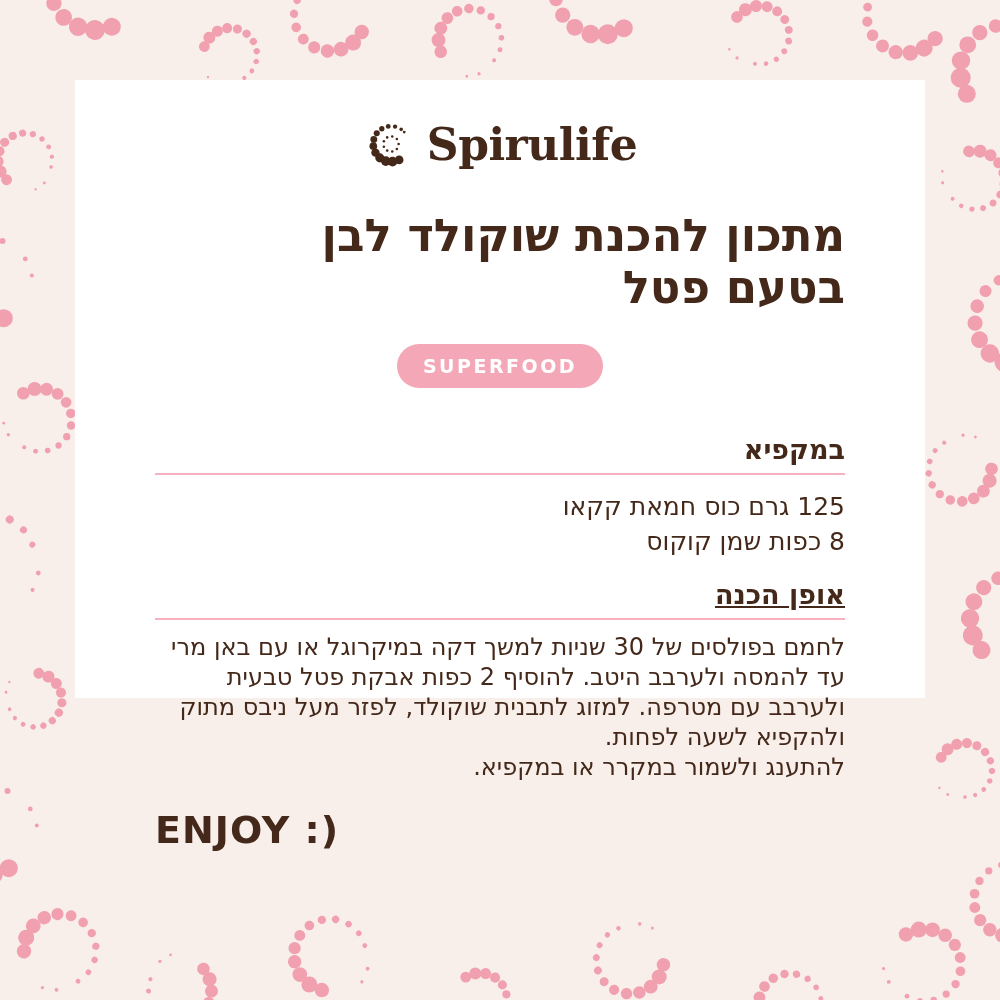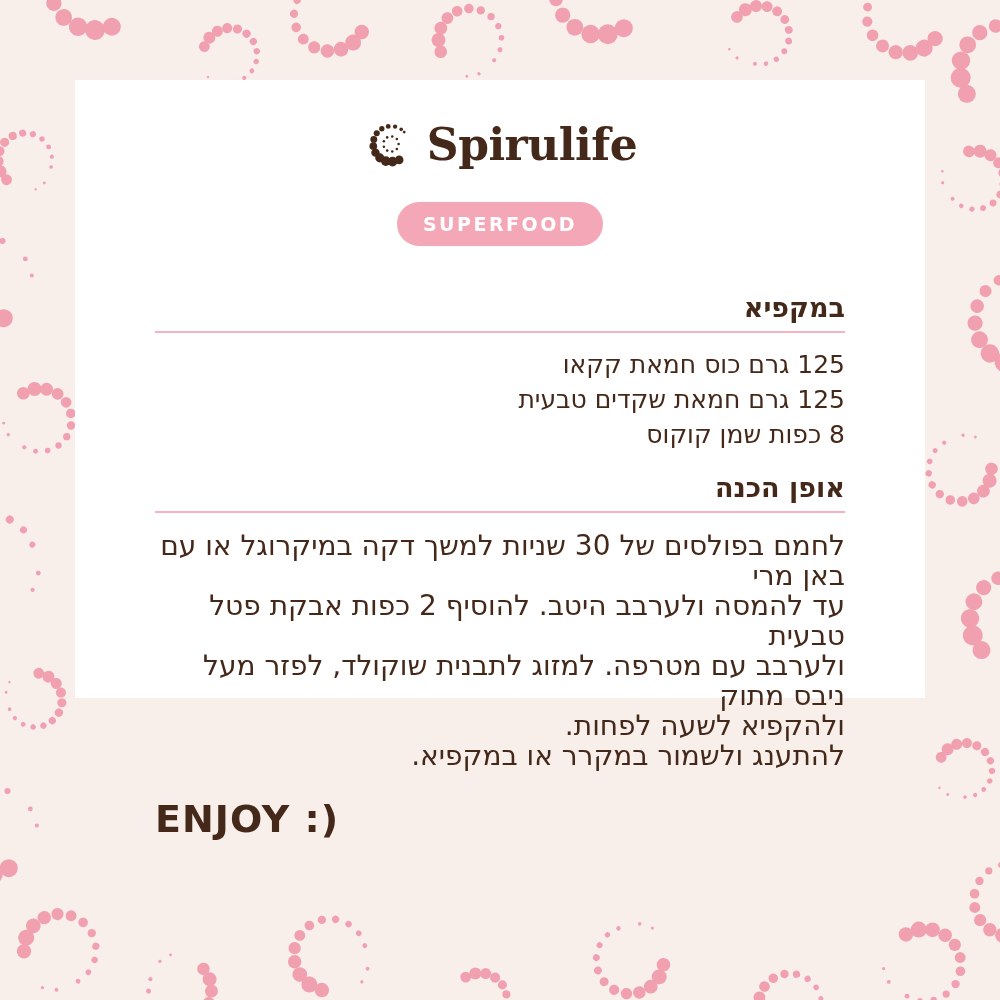--- a/index.html
+++ b/index.html
@@ -81,24 +81,24 @@
     margin-top:14px;
     display:flex;
     justify-content:space-between;
   }
   .ingredient-list{
     list-style:none;
     font-size:25px;
     line-height:35px;
     text-align:right;
   }
-  .method-heading{margin-top:20px;}
+  .method-heading{margin-top:20px;text-decoration:underline;}
   .method-text{
-    margin-top:18px;
-    font-size:28px;
+    margin-top:12px;
+    font-size:24px;
     line-height:30px;
     text-align:right;
     white-space:pre-line;
   }
   .enjoy{
     margin-top:26px;
     direction:ltr;
     text-align:left;
     font-size:38px;
     font-weight:bold;
@@ -181,32 +181,33 @@
         <circle cx="16.4" cy="19.9" r="1.0"></circle>
         <circle cx="16.4" cy="24.1" r="1.0"></circle>
         <circle cx="19.0" cy="27.2" r="1.0"></circle>
         <circle cx="23.0" cy="27.9" r="1.0"></circle>
         <circle cx="26.6" cy="25.9" r="1.0"></circle>
       </g>
     </svg>
     <span class="logo-text">Spirulife</span>
   </div>
 
+  <h1 class="recipe-title">מתכון להכנת שוקולד לבן
+בטעם פטל</h1>
 
   <div class="badge-row">
     <span class="badge">SUPERFOOD</span>
   </div>
 
   <h2 class="section-heading">במקפיא</h2>
   <hr class="section-divider">
 
   <div class="ingredient-cols">
     <ul class="ingredient-list">
       <li>125 גרם כוס חמאת קקאו</li>
-      <li>125 גרם חמאת שקדים טבעית</li>
       <li>8 כפות שמן קוקוס</li>
     </ul>
   </div>
 
   <h2 class="section-heading method-heading">אופן הכנה</h2>
   <hr class="section-divider">
 
   <p class="method-text">לחמם בפולסים של 30 שניות למשך דקה במיקרוגל או עם באן מרי
 עד להמסה ולערבב היטב. להוסיף 2 כפות אבקת פטל טבעית
 ולערבב עם מטרפה. למזוג לתבנית שוקולד, לפזר מעל ניבס מתוק

